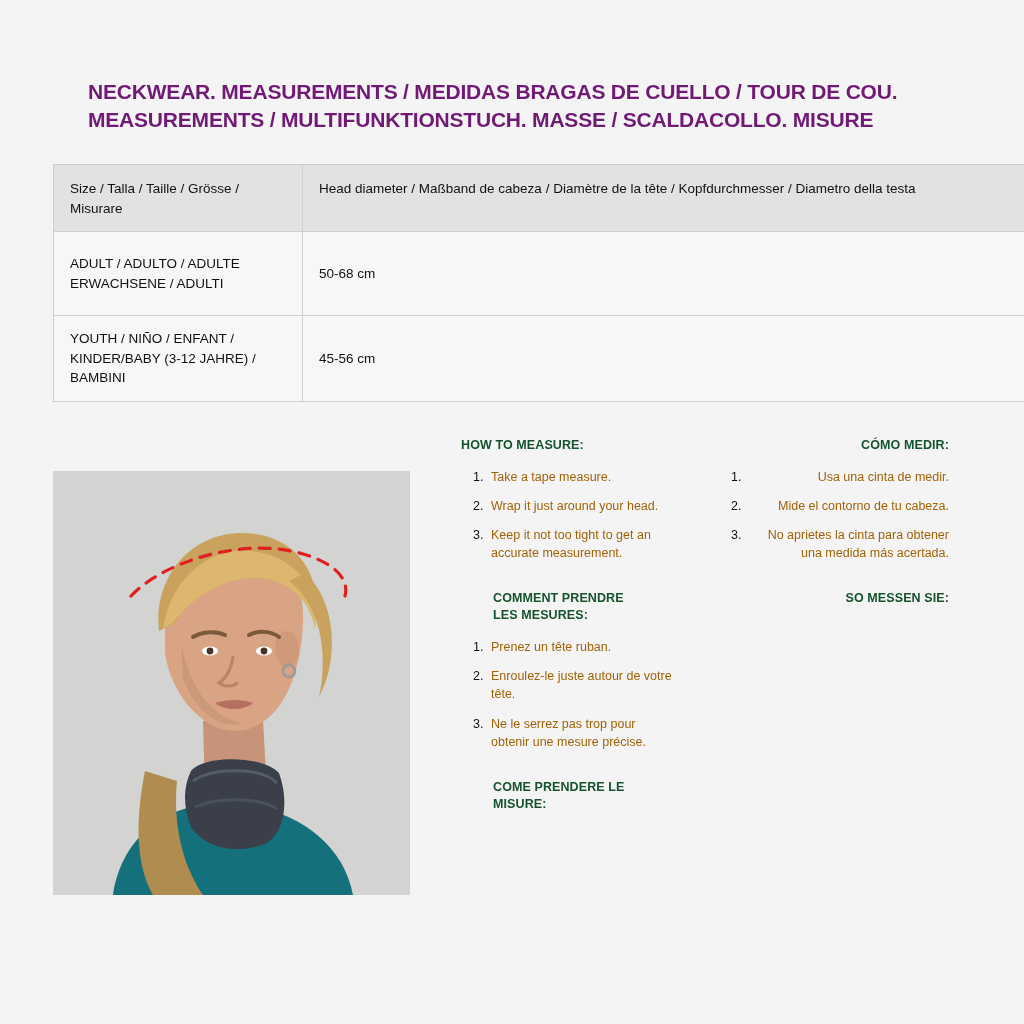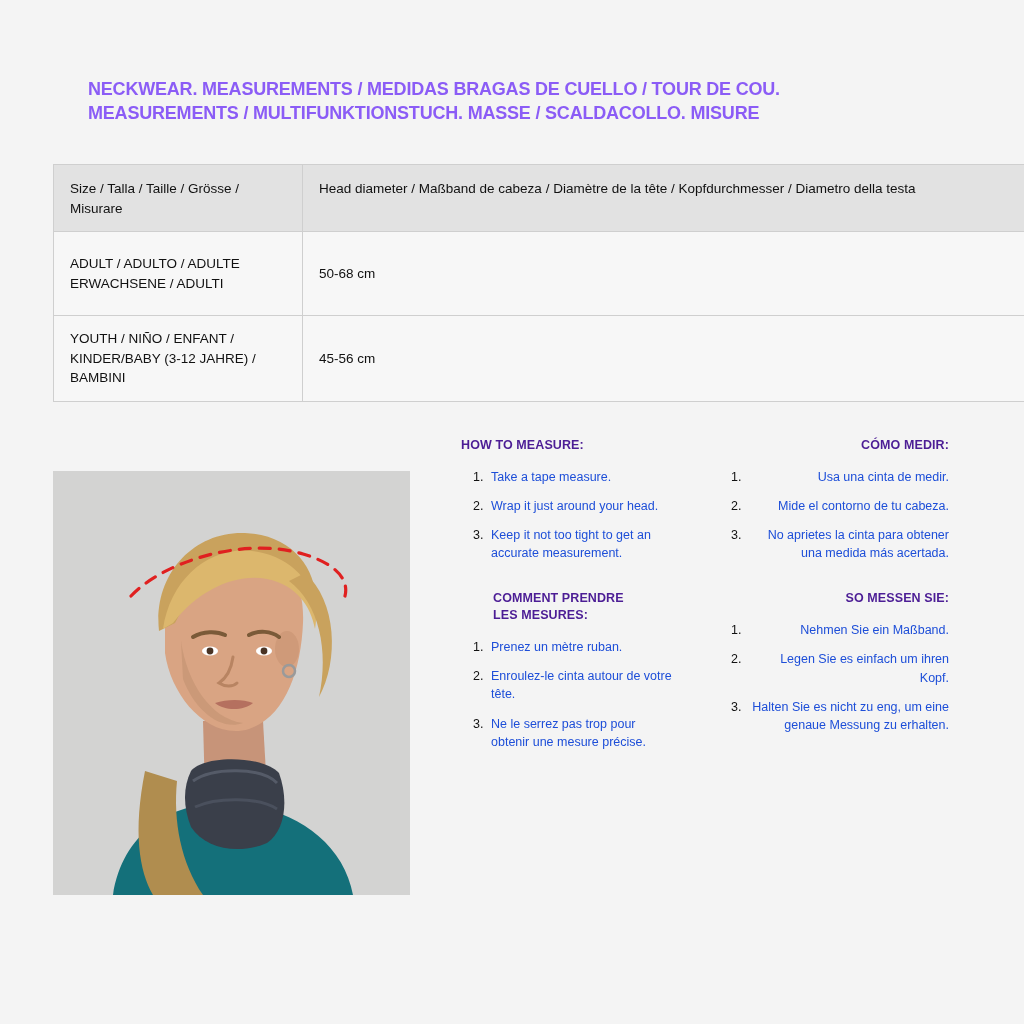--- a/index.html
+++ b/index.html
@@ -18,25 +18,25 @@
     width: 1024px;
     height: 1024px;
   }
 
   
   .title {
     position: absolute;
     left: 88px;
     top: 78px;
     width: 850px;
-    font-size: 18px;
+    font-size: 21px;
     font-weight: bold;
     line-height: 1.33;
     letter-spacing: -0.2px;
-    color: #8b5cf6;
+    color: #701a75;
   }
   .title .line { display: block; }
 
   
   .size-table {
     position: absolute;
     left: 53px;
     top: 164px;
     width: 998px;
     border-collapse: collapse;
@@ -91,33 +91,33 @@
   }
   .col-1 { left: 0px; width: 215px; }
   .col-2 { left: 258px; width: 230px; text-align: right; }
 
   .block { margin-bottom: 28px; }
   .block h3 {
     margin: 0 0 14px 0;
     font-size: 12.5px;
     font-weight: bold;
     line-height: 1.35;
-    color: #4c1d95;
+    color: #14532d;
     letter-spacing: 0.1px;
   }
   .block h3 .l { display: block; margin-left: 32px; }
   ol.steps {
     margin: 0;
     padding: 0 0 0 26px;
     list-style: decimal;
   }
   ol.steps li {
     font-size: 12.5px;
     line-height: 1.45;
-    color: #1d4ed8;
+    color: #a16207;
     margin-bottom: 11px;
     padding-left: 4px;
   }
   ol.steps li::marker { color: #111; }
 </style>
 </head>
 <body>
 
 <div class="page">
 
@@ -204,48 +204,47 @@
           <li>Keep it not too tight to get an accurate measurement.</li>
         </ol>
       </div>
 
       <div class="block">
         <h3>
           <span class="l">COMMENT PRENDRE</span>
           <span class="l">LES MESURES:</span>
         </h3>
         <ol class="steps">
-          <li>Prenez un mètre ruban.</li>
-          <li>Enroulez-le cinta autour de votre tête.</li>
+          <li>Prenez un tête ruban.</li>
+          <li>Enroulez-le juste autour de votre tête.</li>
           <li>Ne le serrez pas trop pour obtenir une mesure précise.</li>
         </ol>
       </div>
 
       <div class="block">
+        <h3>
+          <span class="l">COME PRENDERE LE</span>
+          <span class="l">MISURE:</span>
+        </h3>
       </div>
 
     </div>
 
     <div class="col col-2">
 
       <div class="block">
         <h3>CÓMO MEDIR:</h3>
         <ol class="steps">
           <li>Usa una cinta de medir.</li>
           <li>Mide el contorno de tu cabeza.</li>
           <li>No aprietes la cinta para obtener una medida más acertada.</li>
         </ol>
       </div>
 
       <div class="block">
         <h3>SO MESSEN SIE:</h3>
-        <ol class="steps">
-          <li>Nehmen Sie ein Maßband.</li>
-          <li>Legen Sie es einfach um ihren Kopf.</li>
-          <li>Halten Sie es nicht zu eng, um eine genaue Messung zu erhalten.</li>
-        </ol>
       </div>
 
     </div>
 
   </div>
 
 </div>
 
 </body></html>

